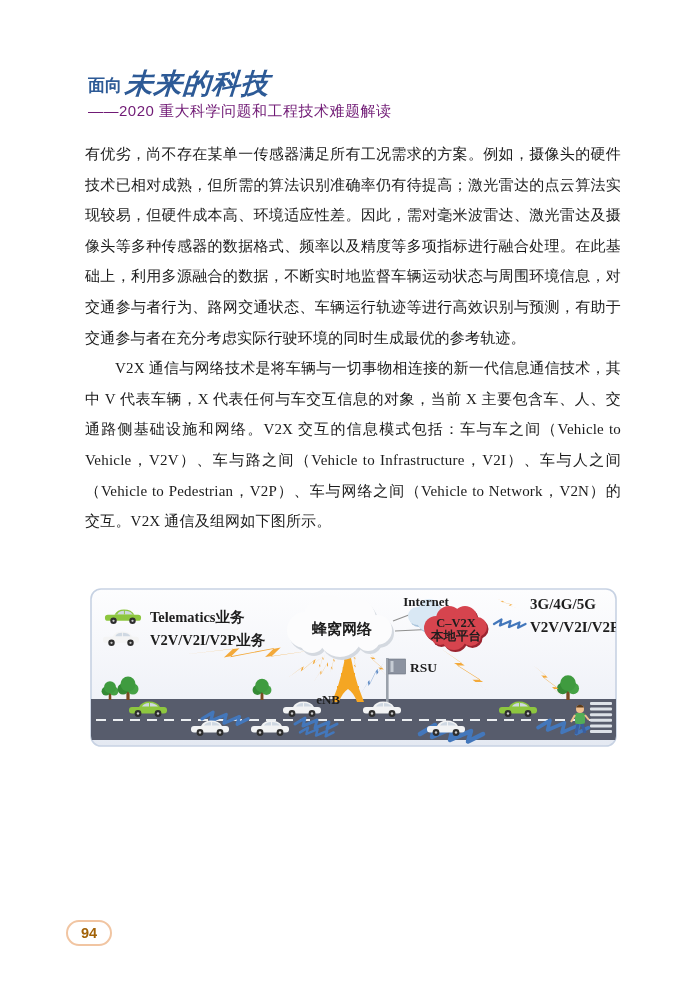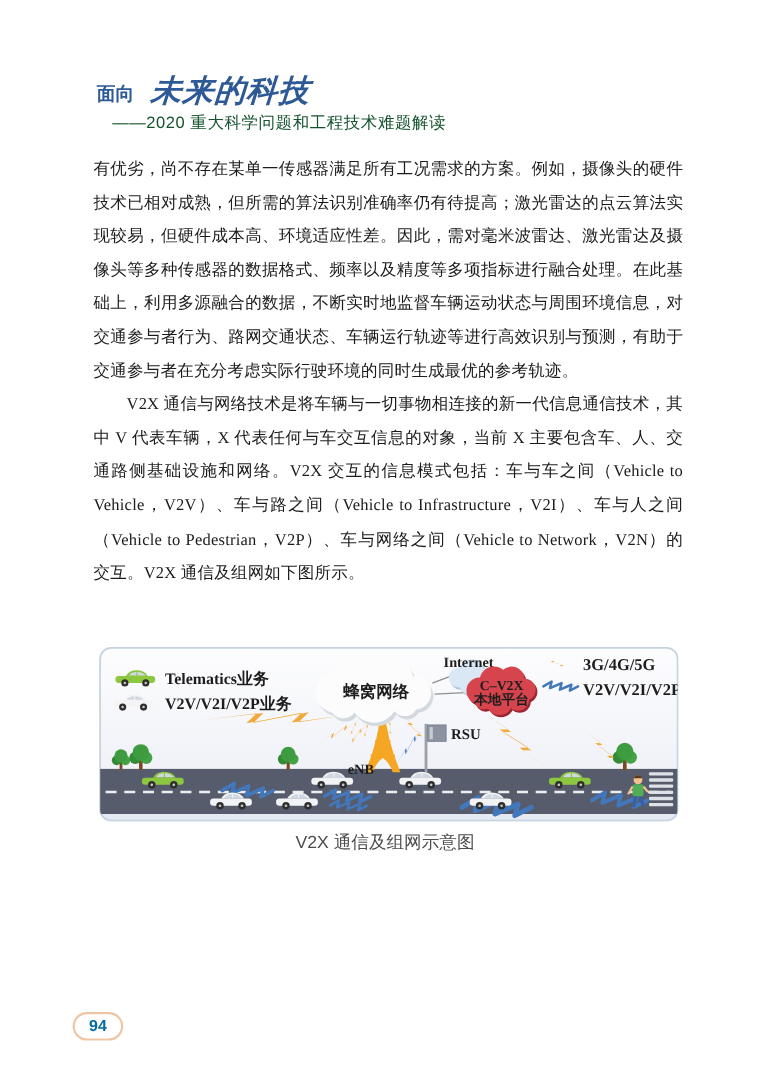--- a/index.html
+++ b/index.html
@@ -5,44 +5,44 @@
   html,body{margin:0;padding:0;}
   body{
     width:700px;height:988px;background:#ffffff;position:relative;overflow:hidden;
     font-family:"Liberation Serif","DejaVu Serif",serif;
     -webkit-font-smoothing:antialiased;
   }
   .page{position:absolute;inset:0;}
 
   
   .hdr{position:absolute;left:88px;top:70px;}
-  .logo-row{display:flex;align-items:flex-end;color:#2d5a96;line-height:1;gap:12px;}
+  .logo-row{display:flex;align-items:flex-end;color:#2d5a96;line-height:1;}
   .logo-pre{font-size:17px;font-weight:700;padding-bottom:4px;font-family:"Liberation Sans","DejaVu Sans",sans-serif;}
   .logo-main{font-size:28px;font-weight:700;font-style:italic;margin-left:3px;letter-spacing:1px;transform:skewX(-4deg);}
-  .subtitle{margin-top:4px;margin-left:14px;font-size:15px;color:#14532d;
+  .subtitle{margin-top:4px;font-size:15px;color:#701a75;
     font-family:"Liberation Sans","DejaVu Sans",sans-serif;letter-spacing:.5px;}
 
   
   .content{position:absolute;left:85px;top:139px;width:536px;}
   p.para{margin:0;font-size:15px;line-height:30.6px;color:#1b1b1b;
     text-align:justify;letter-spacing:.2px;}
   p.indent{text-indent:2em;}
   .para3{position:absolute;left:85px;top:808px;width:536px;}
 
   
   .fig{position:absolute;left:90px;top:588px;width:527px;height:160px;margin:0;}
   .caption{position:absolute;left:0;right:0;top:756px;text-align:center;
     font-size:16px;color:#4d4d4d;font-family:"Liberation Sans","DejaVu Sans",sans-serif;}
 
   
   .page-badge{position:absolute;left:66px;top:920px;min-width:46px;height:26px;
     border:2px solid #f1c5a2;border-radius:14px;box-sizing:border-box;
     display:flex;align-items:center;justify-content:center;
     font-family:"Liberation Sans","DejaVu Sans",sans-serif;
-    font-size:14.5px;font-weight:600;color:#0369a1;background:#fff;}
+    font-size:14.5px;font-weight:600;color:#a16207;background:#fff;}
 
   svg text{font-family:"Liberation Serif","DejaVu Serif",serif;font-weight:700;fill:#1d1d1d;}
 </style>
 </head>
 <body>
 
 <div class="page">
 
   <header class="hdr">
     <div class="logo-row">
@@ -244,20 +244,19 @@
           <use href="#boltPath" fill="#f3a93a" transform="translate(404,10) rotate(10) scale(0.27)"></use>
           <use href="#zigPath" stroke="#4377bb" transform="translate(404,30) scale(0.75)"></use>
           <text x="440" y="21" font-size="15">3G/4G/5G</text>
           <text x="440" y="44" font-size="15">V2V/V2I/V2P</text>
         </g>
 
       </g>
     </svg>
   </figure>
 
-  <div class="caption">V2X 通信及组网示意图</div>
 
 
   <div class="page-badge">
     <span>94</span>
   </div>
 
 </div>
 
 </body></html>

